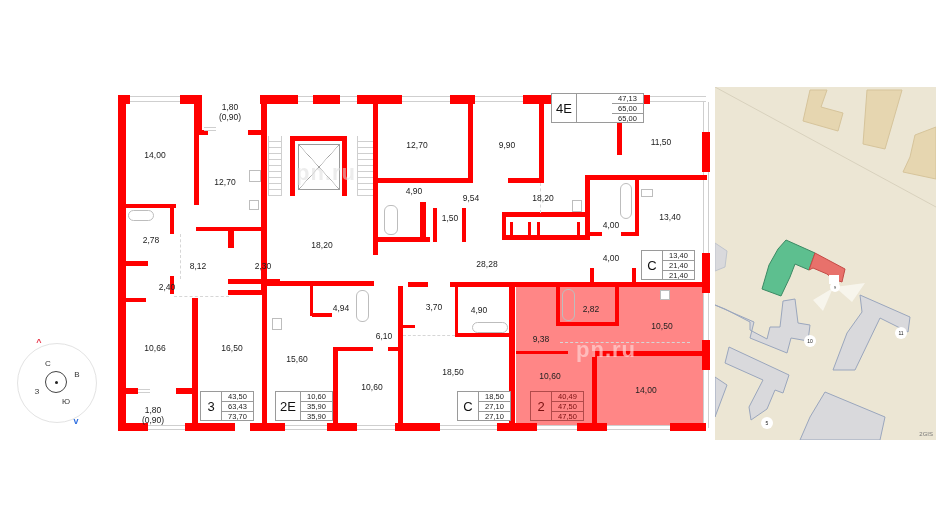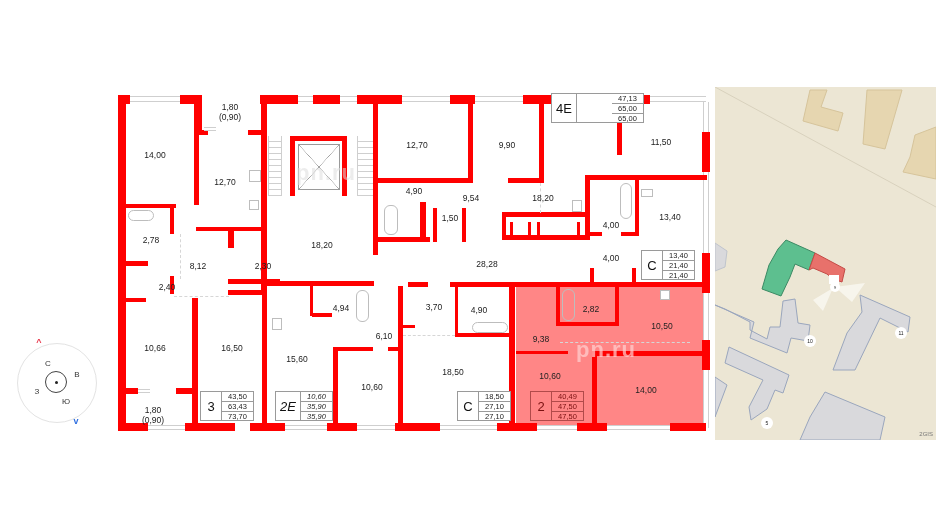--- a/index.html
+++ b/index.html
@@ -233,21 +233,21 @@
         </div>
       </div>
       <div class="badge" style="left: 200px; top: 391px;">
         <div class="type">3</div>
         <div class="vals">
           <span>43,50</span>
           <span>63,43</span>
           <span>73,70</span>
         </div>
       </div>
-      <div class="badge" style="left: 275px; top: 391px; font-style: italic;">
+      <div class="badge" style="left: 275px; top: 391px;">
         <div class="type" style="width: 24px;">2E</div>
         <div class="vals">
           <span>10,60</span>
           <span>35,90</span>
           <span>35,90</span>
         </div>
       </div>
       <div class="badge" style="left: 457px; top: 391px;">
         <div class="type">C</div>
         <div class="vals">

